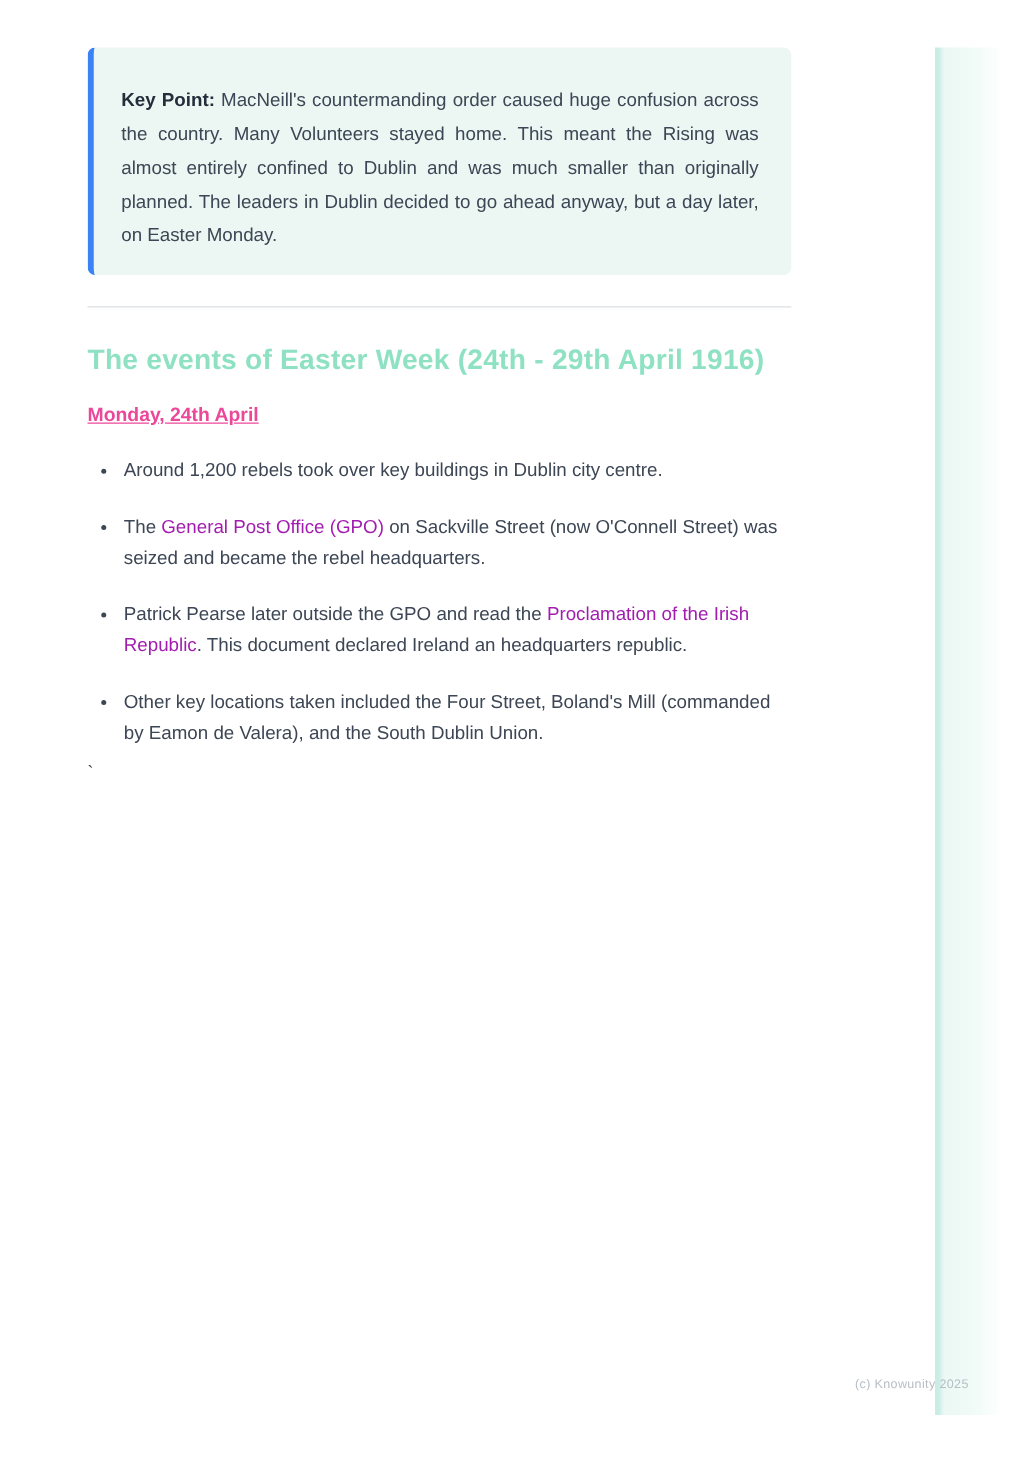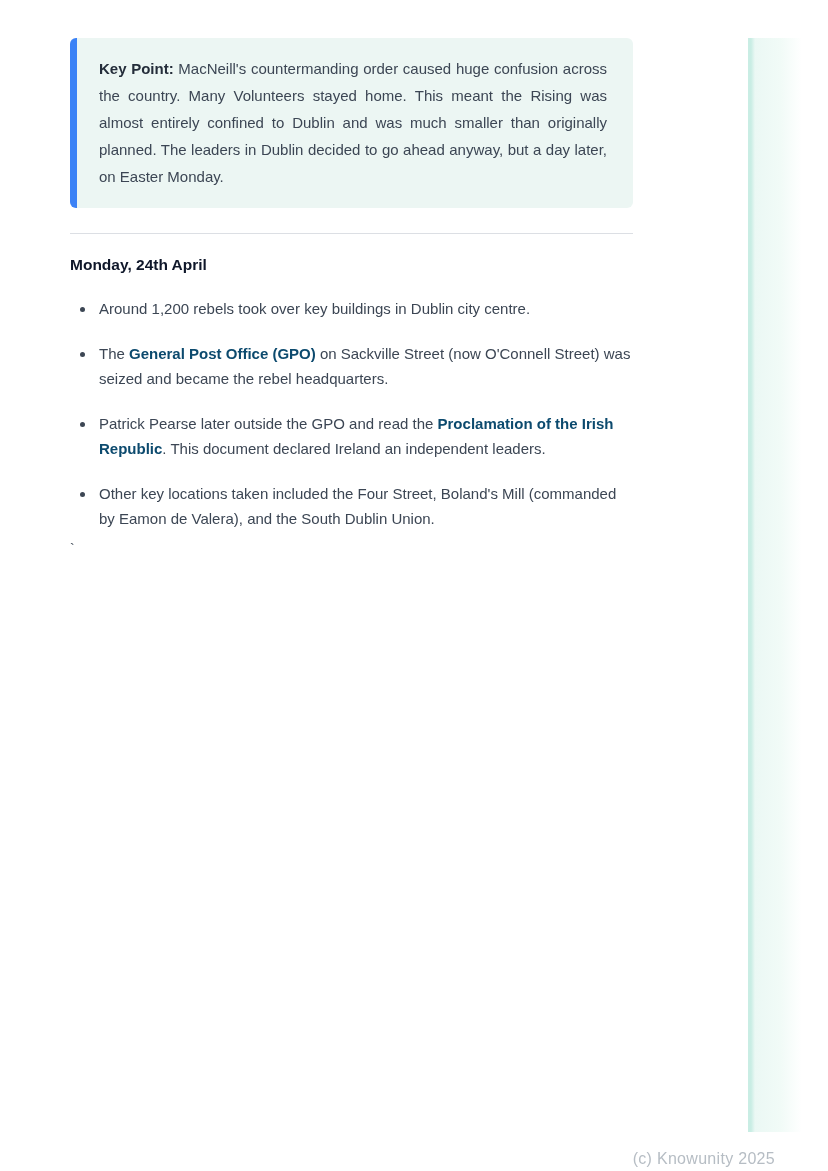--- a/index.html
+++ b/index.html
@@ -25,23 +25,23 @@
   }
   .content {
     position: absolute;
     left: 70px;
     top: 38px;
     width: 563px;
   }
   .callout {
     box-sizing: border-box;
     background: #ecf6f3;
-    border-left: 7px solid #3b82f6;
+    border-left: 5px solid #3b82f6;
     border-radius: 6px;
-    padding: 17px 26px 18px 22px;
+    padding: 29px 26px 18px 22px;
   }
   .callout-text {
     margin: 0;
     font-size: 15px;
     line-height: 27px;
     color: #3c4654;
     text-align: justify;
   }
   .callout-text strong { color: #242d3a; font-weight: 700; }
   .divider {
@@ -55,68 +55,69 @@
     line-height: 29px;
     font-weight: 700;
     color: #8ee1c3;
     letter-spacing: 0.2px;
   }
   .subheading {
     margin: 21px 0 0 0;
     font-size: 15.5px;
     line-height: 20px;
     font-weight: 700;
-    color: #0f172a;
+    color: #ec4899;
+    text-decoration: underline;
   }
   .bullets {
     margin: 21px 0 0 0;
     padding-left: 26px;
     font-size: 15px;
     line-height: 25.5px;
     color: #3c4654;
   }
   .bullets li { margin-bottom: 9px; padding-left: 3px; margin-top: 19px; }
-  .bullets strong { color: #0c4a6e; font-weight: 700; }
+  .bullets strong { color: #a21caf; font-weight: 400; }
   .stray {
     margin-top: 8px;
     font-size: 14px;
     color: #3c4654;
   }
   .footer {
     position: absolute;
     right: 53px;
     top: 1102px;
-    font-size: 16px;
+    font-size: 10px;
     letter-spacing: 0.3px;
     color: #b6bdc4;
-    margin-top: 48px;
   }
 </style>
 </head>
 <body>
 
 <div class="page">
 
   <div class="stripe"></div>
 
   <div class="content">
 
     <div class="callout">
       <p class="callout-text"><strong>Key Point:</strong> <span>MacNeill's countermanding order caused huge confusion across the country. Many Volunteers stayed home. This meant the Rising was almost entirely confined to Dublin and was much smaller than originally planned. The leaders in Dublin decided to go ahead anyway, but a day later, on Easter Monday.</span></p>
     </div>
 
     <hr class="divider">
 
+    <h1 class="heading">The events of Easter Week (24th - 29th April 1916)</h1>
 
     <h2 class="subheading">Monday, 24th April</h2>
 
     <ul class="bullets">
       <li><span>Around 1,200 rebels took over key buildings in Dublin city centre.</span></li>
       <li><span>The </span><strong>General Post Office (GPO)</strong><span> on Sackville Street (now O'Connell Street) was seized and became the rebel headquarters.</span></li>
-      <li><span>Patrick Pearse later outside the GPO and read the </span><strong>Proclamation of the Irish Republic</strong><span>. This document declared Ireland an independent leaders.</span></li>
+      <li><span>Patrick Pearse later outside the GPO and read the </span><strong>Proclamation of the Irish Republic</strong><span>. This document declared Ireland an headquarters republic.</span></li>
       <li><span>Other key locations taken included the Four Street, Boland's Mill (commanded by Eamon de Valera), and the South Dublin Union.</span></li>
     </ul>
 
     <div class="stray">`</div>
 
   </div>
 
   <div class="footer">(c) Knowunity 2025</div>
 
 </div>

